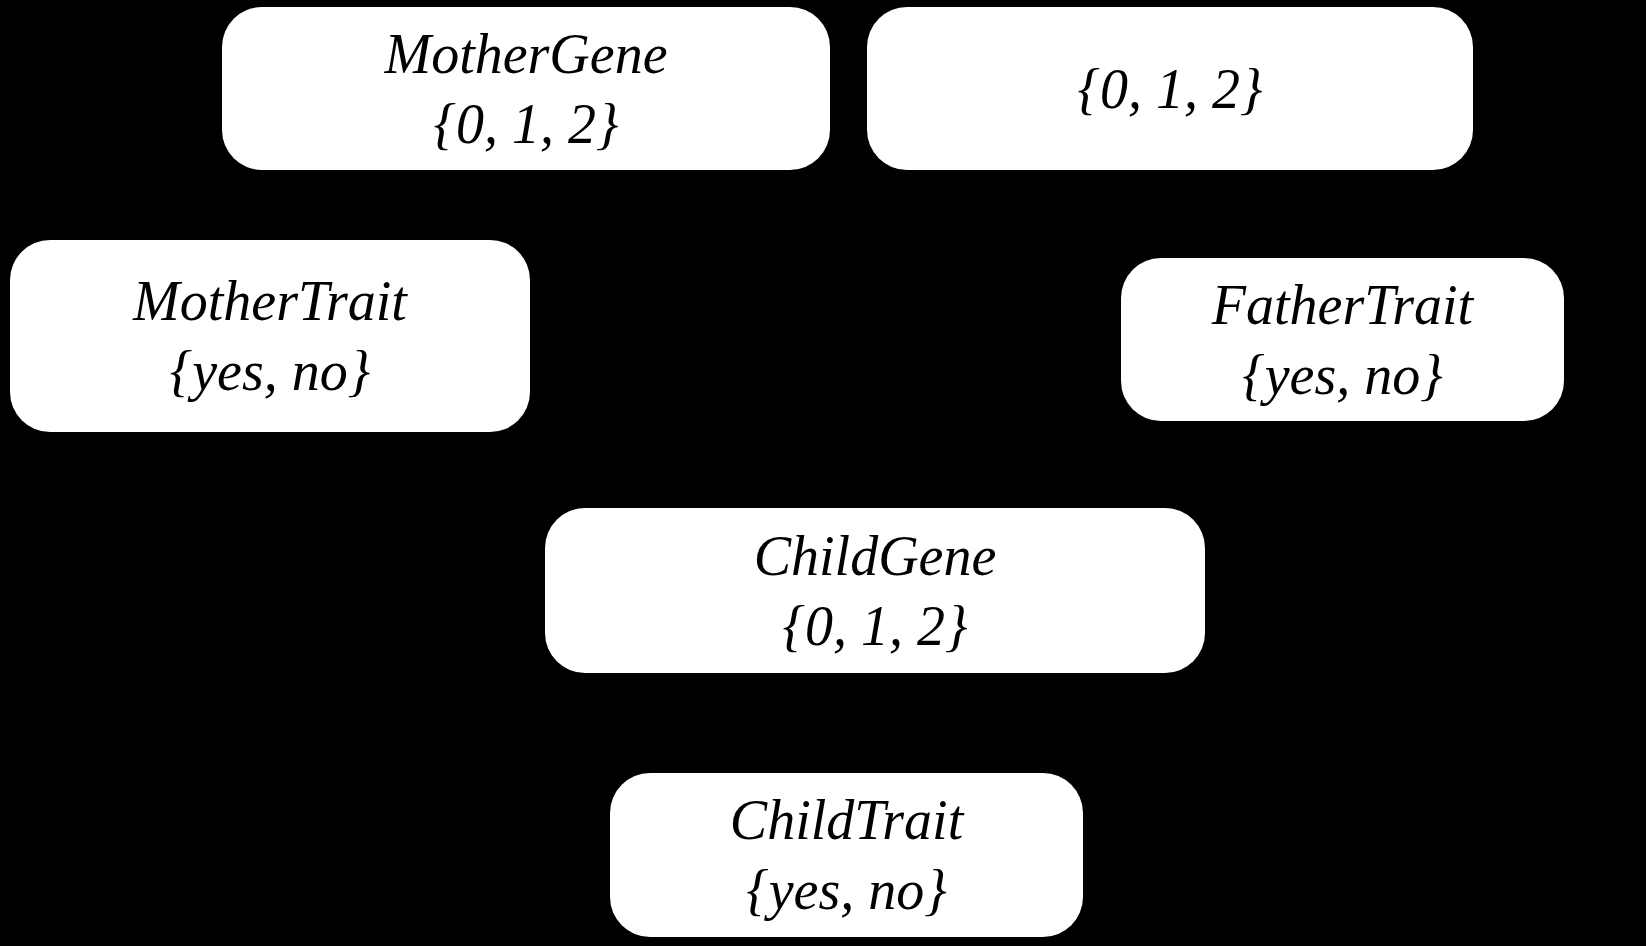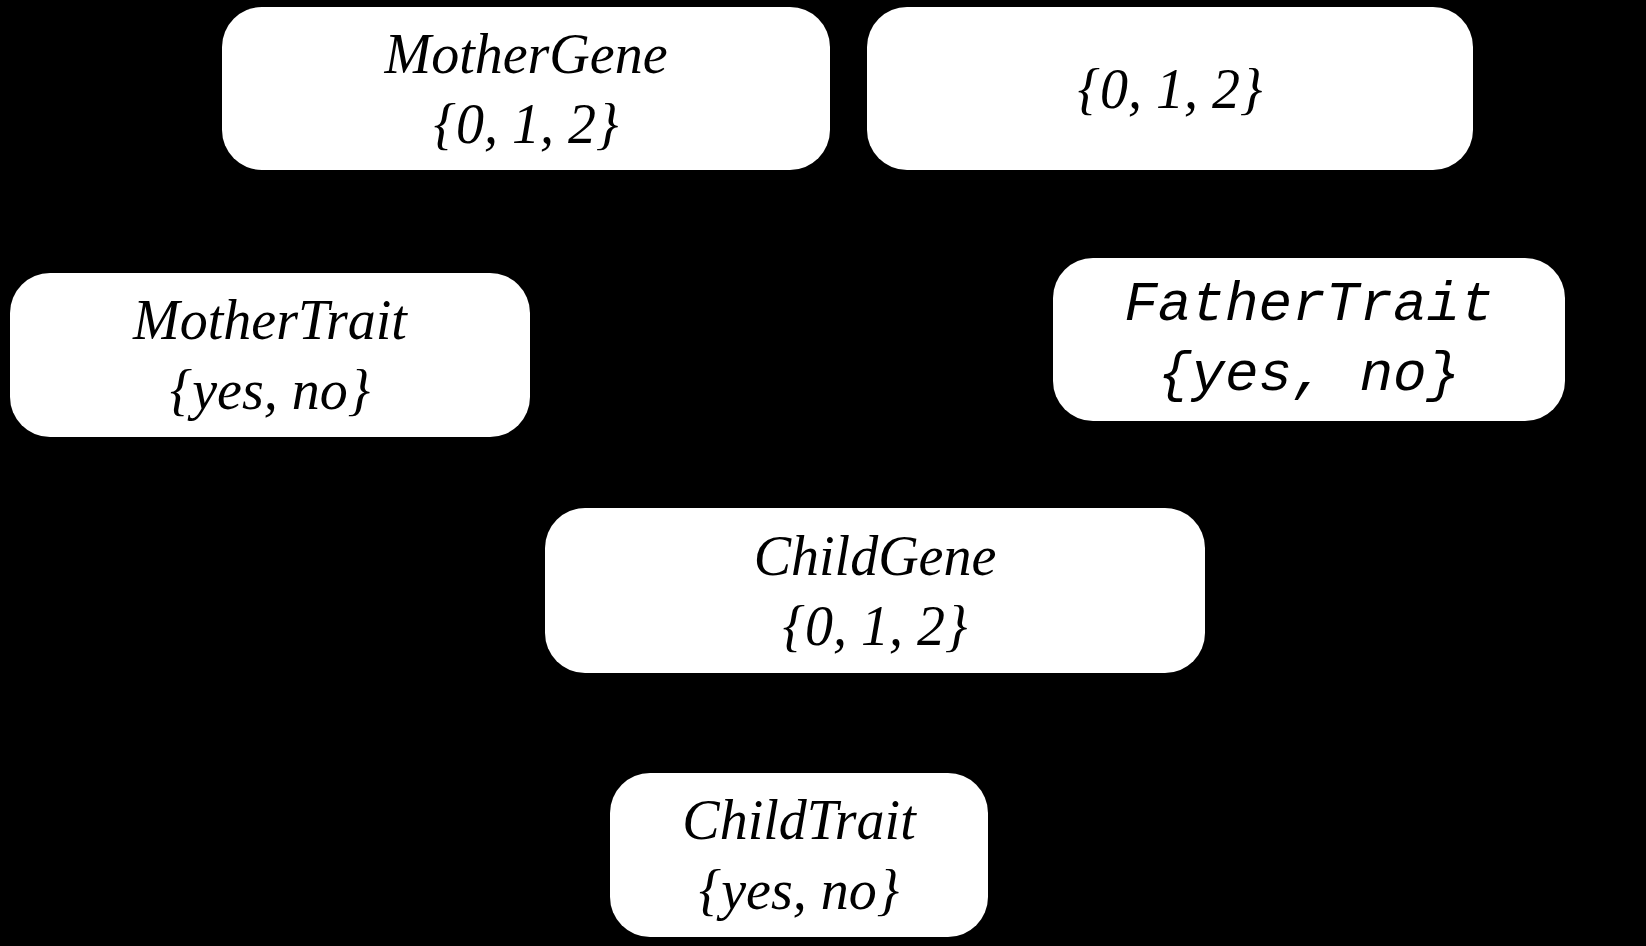--- a/index.html
+++ b/index.html
@@ -30,24 +30,24 @@
     line-height: 70px;
     white-space: nowrap;
   }
   .node .node-label,
   .node .node-domain {
     display: block;
   }
   
   .node-mothergene  { left: 222px;  top: 7px;   width: 608px; height: 163px; }
   .node-fathergene  { left: 867px;  top: 7px;   width: 606px; height: 163px; }
-  .node-mothertrait { left: 10px;   top: 273px; width: 520px; height: 164px; }
-  .node-fathertrait { left: 1053px; top: 258px; width: 512px; height: 163px; font-family: Liberation Mono, monospace; }
+  .node-mothertrait { left: 10px;   top: 240px; width: 520px; height: 192px; }
+  .node-fathertrait { left: 1121px; top: 258px; width: 443px; height: 163px; }
   .node-childgene   { left: 545px;  top: 508px; width: 660px; height: 165px; }
-  .node-childtrait  { left: 610px;  top: 773px; width: 378px; height: 164px; }
+  .node-childtrait  { left: 610px;  top: 773px; width: 473px; height: 164px; }
 </style>
 </head>
 <body>
 
 <div class="canvas">
 
   <div class="node node-mothergene">
     <span class="node-label">MotherGene</span>
     <span class="node-domain">{0, 1, 2}</span>
   </div>

